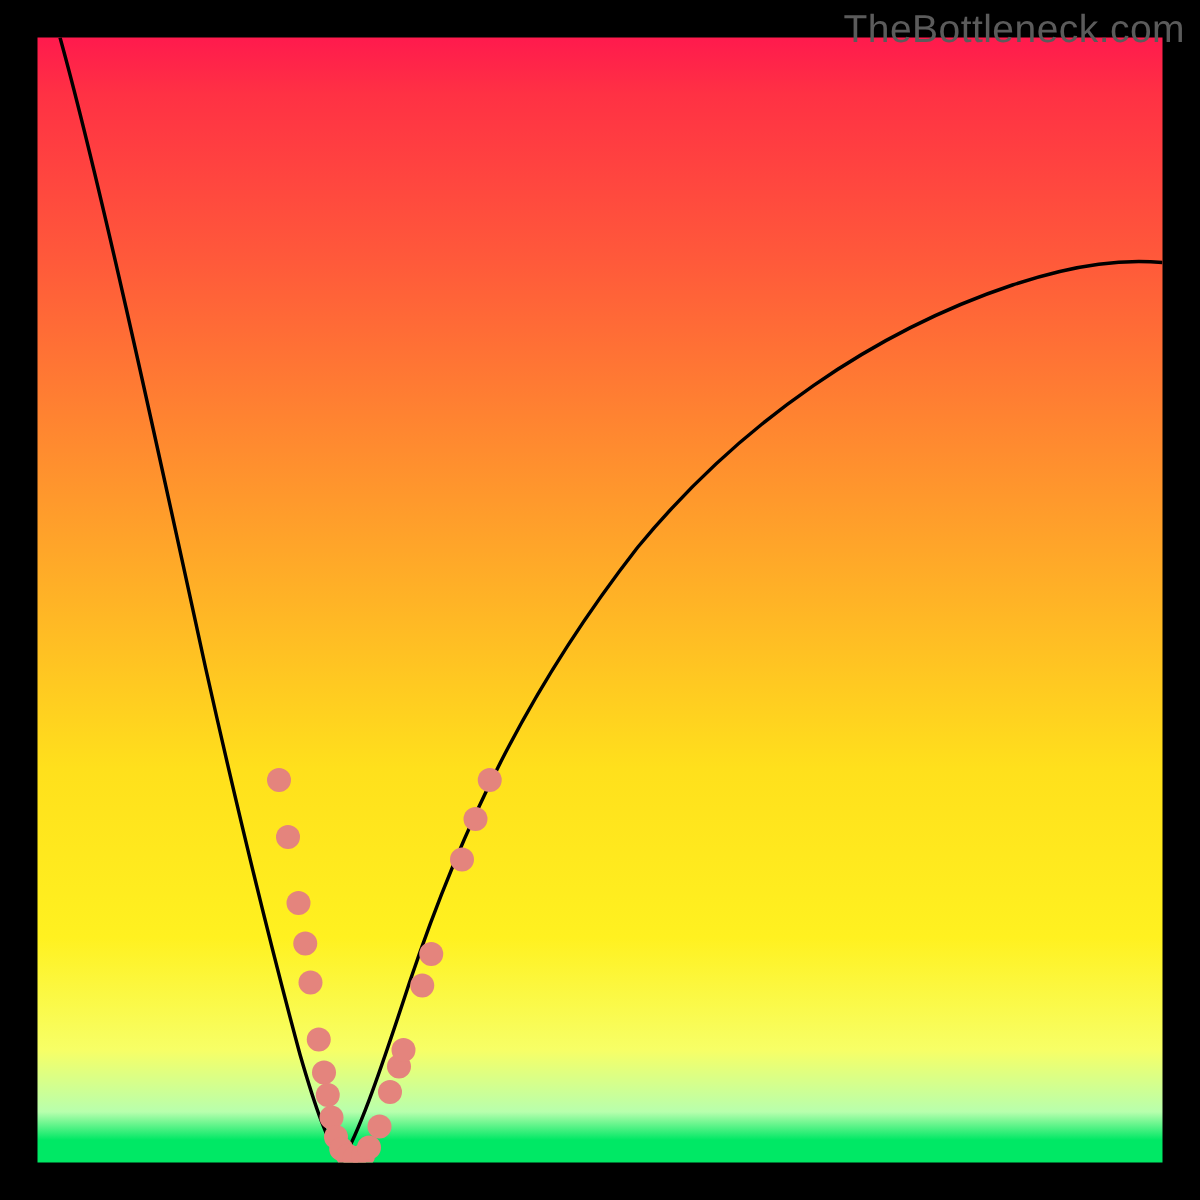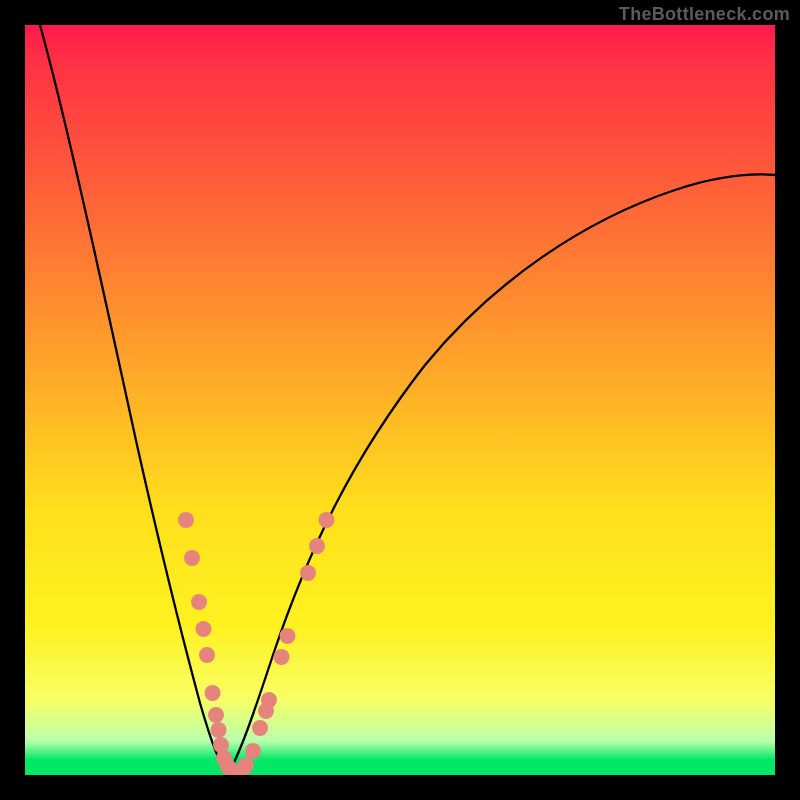--- a/index.html
+++ b/index.html
@@ -34,22 +34,22 @@
       #b8ffad 95.5%,
       #00e865 98%,
       #00e865 100%
     );
   }
   .watermark {
     position: absolute;
     top: 4px;
     right: 10px;
     color: #5b5b5b;
-    font-size: 18px;
-    font-weight: 700;
+    font-size: 26px;
+    font-weight: 400;
     letter-spacing: 0.3px;
     z-index: 10;
   }
   svg.curves {
     position: absolute;
     inset: 0;
     width: 100%;
     height: 100%;
   }
   .curve-path {

